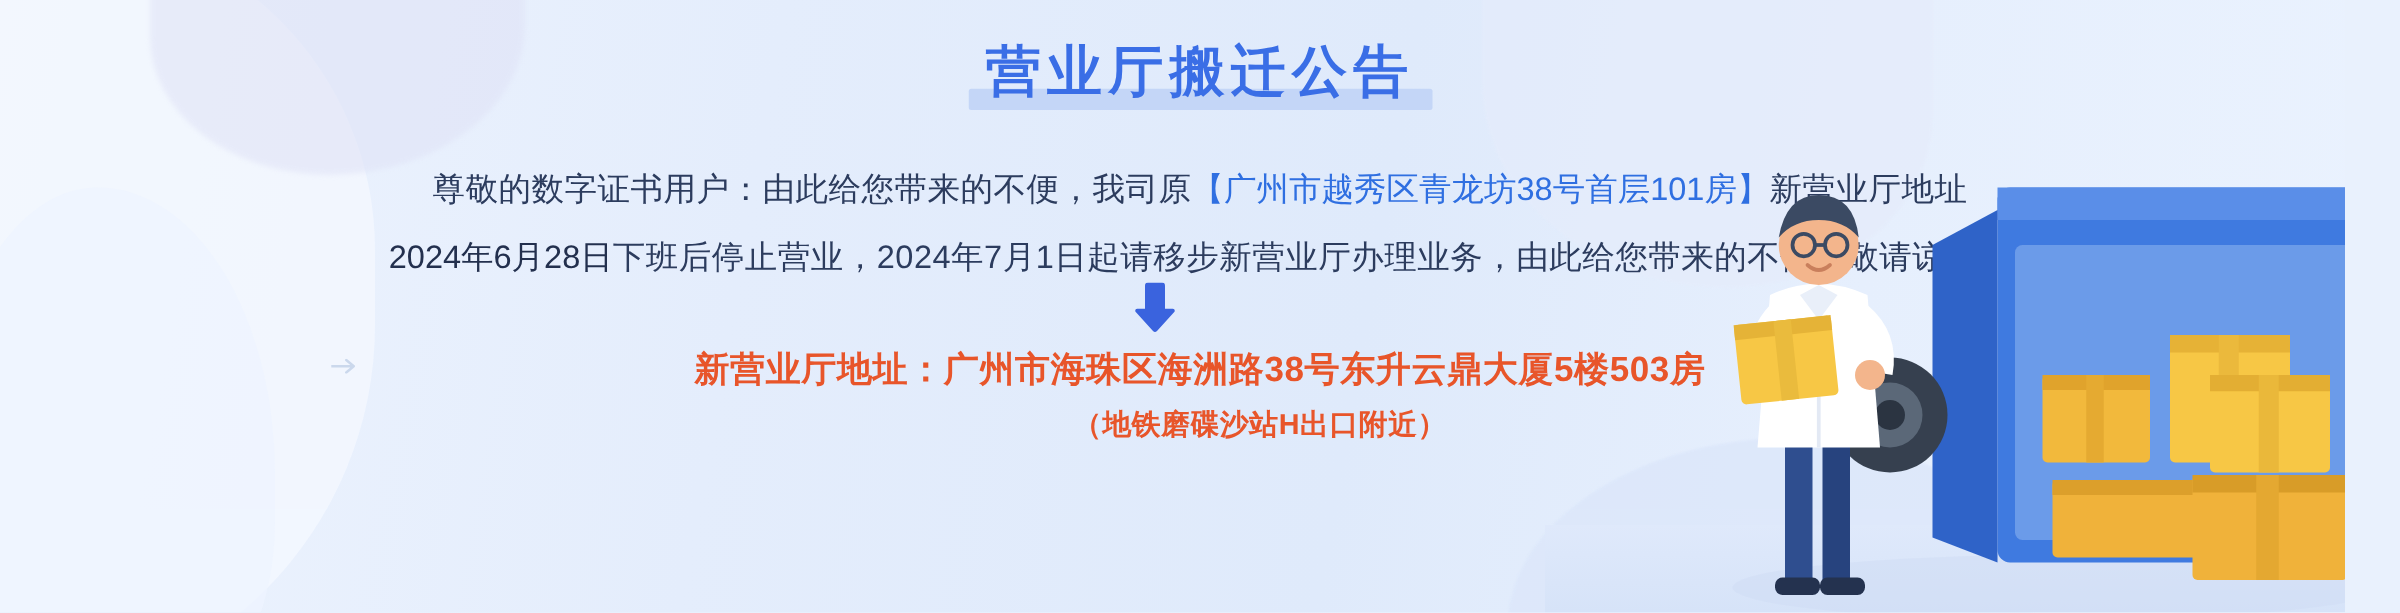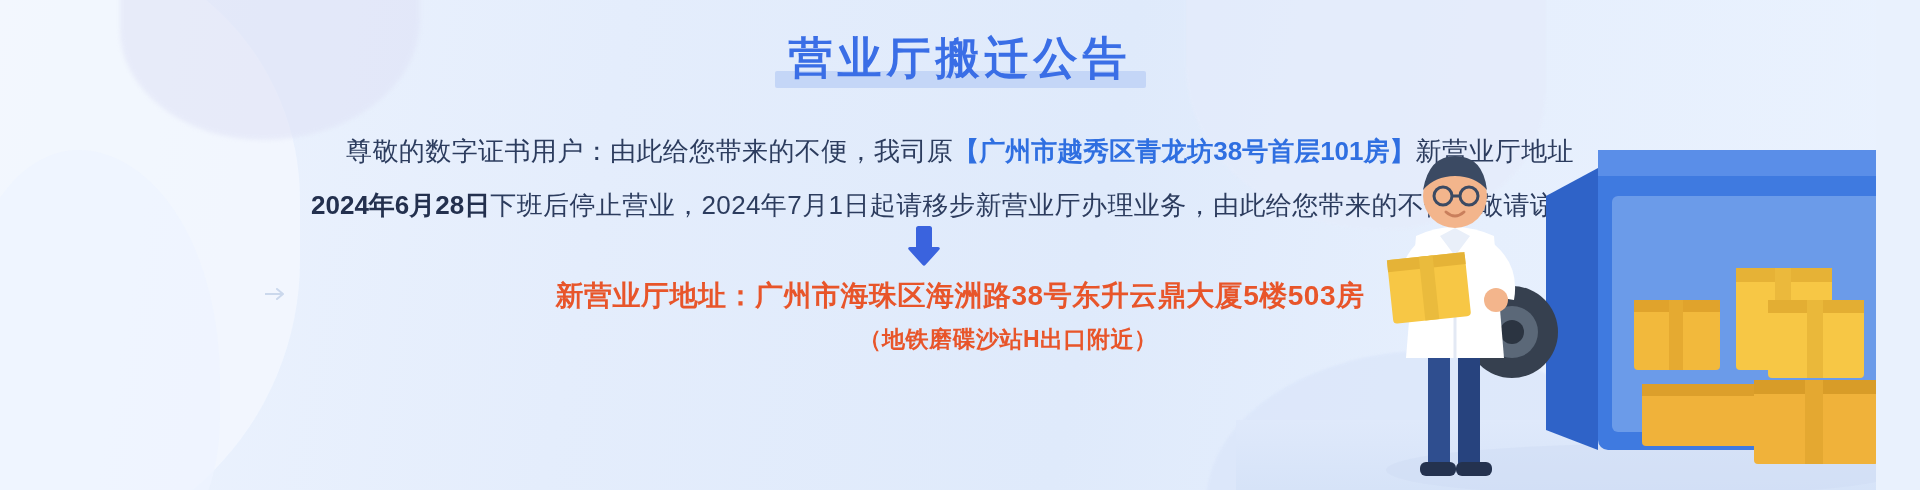--- a/index.html
+++ b/index.html
@@ -59,22 +59,22 @@
 
   
   .para{
     position:absolute;left:0;width:1920px;text-align:center;
     color:#2c3c5e;
     font-family:"Liberation Sans","DejaVu Sans",sans-serif;
     letter-spacing:.4px;white-space:nowrap;
   }
   .line1{top:131px;font-size:26px;line-height:40px;}
   .line2{top:185px;font-size:26px;line-height:40px;}
-  .em-blue{color:#2f6fe1;font-weight:700;letter-spacing:0;}
-  .em-bold{color:#23304e;font-weight:700;letter-spacing:0;}
+  .em-blue{color:#2f6fe1;font-weight:400;letter-spacing:0;}
+  .em-bold{color:#23304e;font-weight:400;letter-spacing:0;}
 
   
   .arrow-down{
     position:absolute;left:907px;top:226px;width:34px;height:40px;
   }
 
   
   .addr{
     position:absolute;left:0;width:1920px;text-align:center;
     top:276px;font-size:28px;line-height:40px;font-weight:700;

